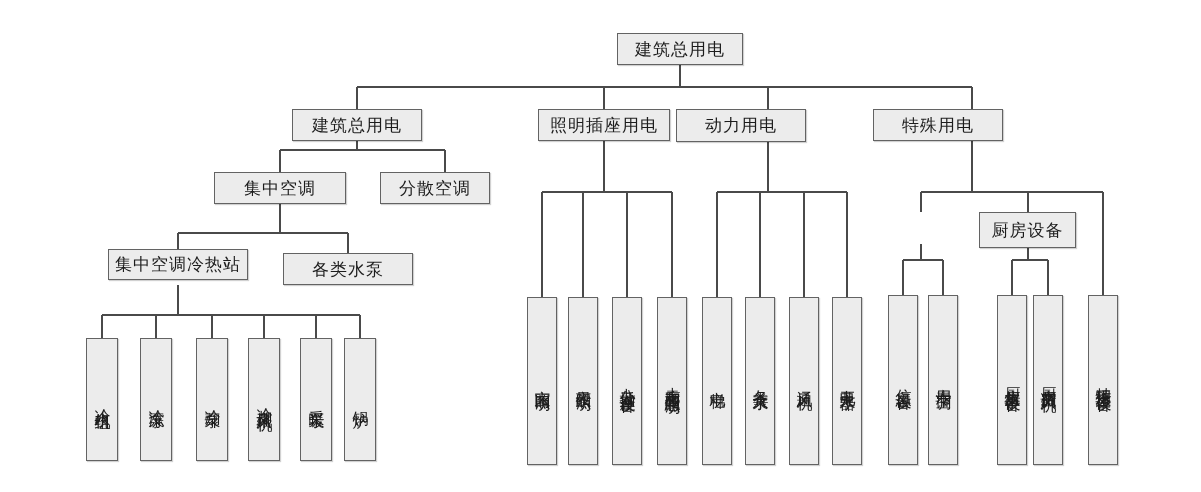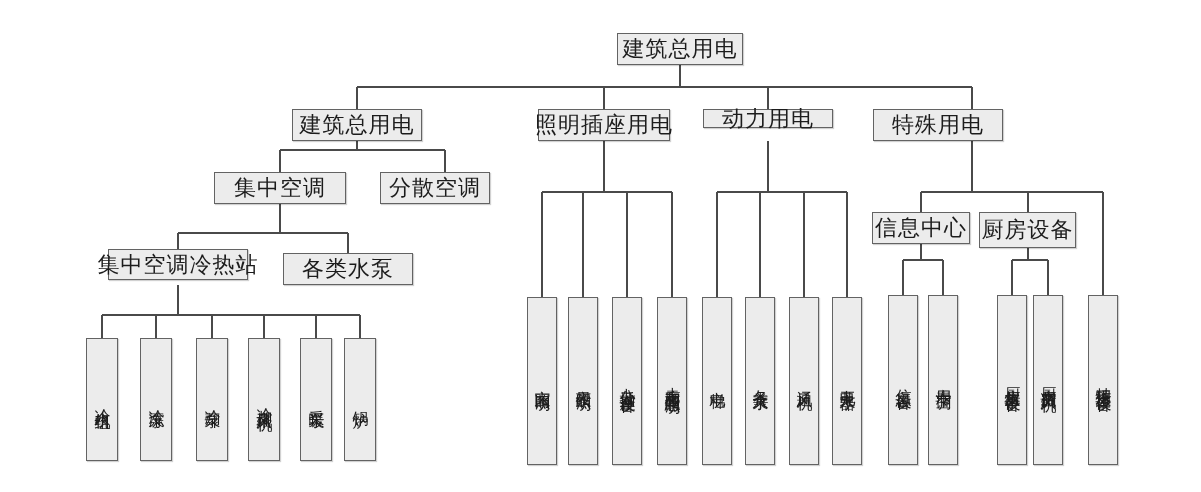--- a/index.html
+++ b/index.html
@@ -22,21 +22,21 @@
   .connectors line { stroke: var(--line); stroke-width: 2; }
   .box {
     position: absolute;
     box-sizing: border-box;
     background: var(--box-fill);
     border: 1px solid var(--box-border);
     box-shadow: 1px 1px 1px rgba(0,0,0,0.18);
     display: flex;
     align-items: center;
     justify-content: center;
-    font-size: 22px;
+    font-size: 17px;
     color: var(--text);
     white-space: nowrap;
     letter-spacing: 1px;
   }
   .vbox {
     writing-mode: vertical-rl;
     text-orientation: upright;
     font-size: 16px;
     letter-spacing: 2px;
     white-space: normal;
@@ -103,21 +103,21 @@
     <line x1="1028" y1="244" x2="1028" y2="260"></line>
     <line x1="1012" y1="260" x2="1048" y2="260"></line>
     <line x1="1012" y1="260" x2="1012" y2="295"></line>
     <line x1="1048" y1="260" x2="1048" y2="295"></line>
   </svg>
 
   <div class="box" style="left:617px;top:33px;width:126px;height:32px">建筑总用电</div>
 
   <div class="box" style="left:292px;top:109px;width:130px;height:32px">建筑总用电</div>
   <div class="box" style="left:538px;top:109px;width:132px;height:32px">照明插座用电</div>
-  <div class="box" style="left:703px;top:109px;width:130px;height:19px">动力用电</div>
+  <div class="box" style="left:676px;top:109px;width:130px;height:33px">动力用电</div>
   <div class="box" style="left:873px;top:109px;width:130px;height:32px">特殊用电</div>
 
   <div class="box" style="left:214px;top:172px;width:132px;height:32px">集中空调</div>
   <div class="box" style="left:380px;top:172px;width:110px;height:32px">分散空调</div>
   <div class="box" style="left:108px;top:249px;width:140px;height:31px">集中空调冷热站</div>
   <div class="box" style="left:283px;top:253px;width:130px;height:32px">各类水泵</div>
 
   <div class="box vbox" style="left:86px;top:338px;width:32px;height:123px">冷水机组</div>
   <div class="box vbox" style="left:140px;top:338px;width:32px;height:123px">冷冻泵</div>
   <div class="box vbox" style="left:196px;top:338px;width:32px;height:123px">冷却泵</div>
@@ -128,21 +128,20 @@
   <div class="box vbox" style="left:527px;top:297px;width:30px;height:168px">室内照明</div>
   <div class="box vbox" style="left:568px;top:297px;width:30px;height:168px">夜景照明</div>
   <div class="box vbox" style="left:612px;top:297px;width:30px;height:168px">办公插座设备</div>
   <div class="box vbox" style="left:657px;top:297px;width:30px;height:168px">走廊和应急照明</div>
 
   <div class="box vbox" style="left:702px;top:297px;width:30px;height:168px">电梯</div>
   <div class="box vbox" style="left:745px;top:297px;width:30px;height:168px">各类水泵</div>
   <div class="box vbox" style="left:789px;top:297px;width:30px;height:168px">通风机</div>
   <div class="box vbox" style="left:832px;top:297px;width:30px;height:168px">电开水器</div>
 
-  <div class="box" style="left:872px;top:212px;width:98px;height:32px">信息中心</div>
   <div class="box" style="left:979px;top:212px;width:97px;height:36px">厨房设备</div>
 
   <div class="box vbox" style="left:888px;top:295px;width:30px;height:170px">信息设备</div>
   <div class="box vbox" style="left:928px;top:295px;width:30px;height:170px">专用空调</div>
   <div class="box vbox" style="left:997px;top:295px;width:30px;height:170px">厨房炊事设备</div>
   <div class="box vbox" style="left:1033px;top:295px;width:30px;height:170px">厨房空调风机</div>
   <div class="box vbox" style="left:1088px;top:295px;width:30px;height:170px">特殊用途设备</div>
 
 </div>
 

